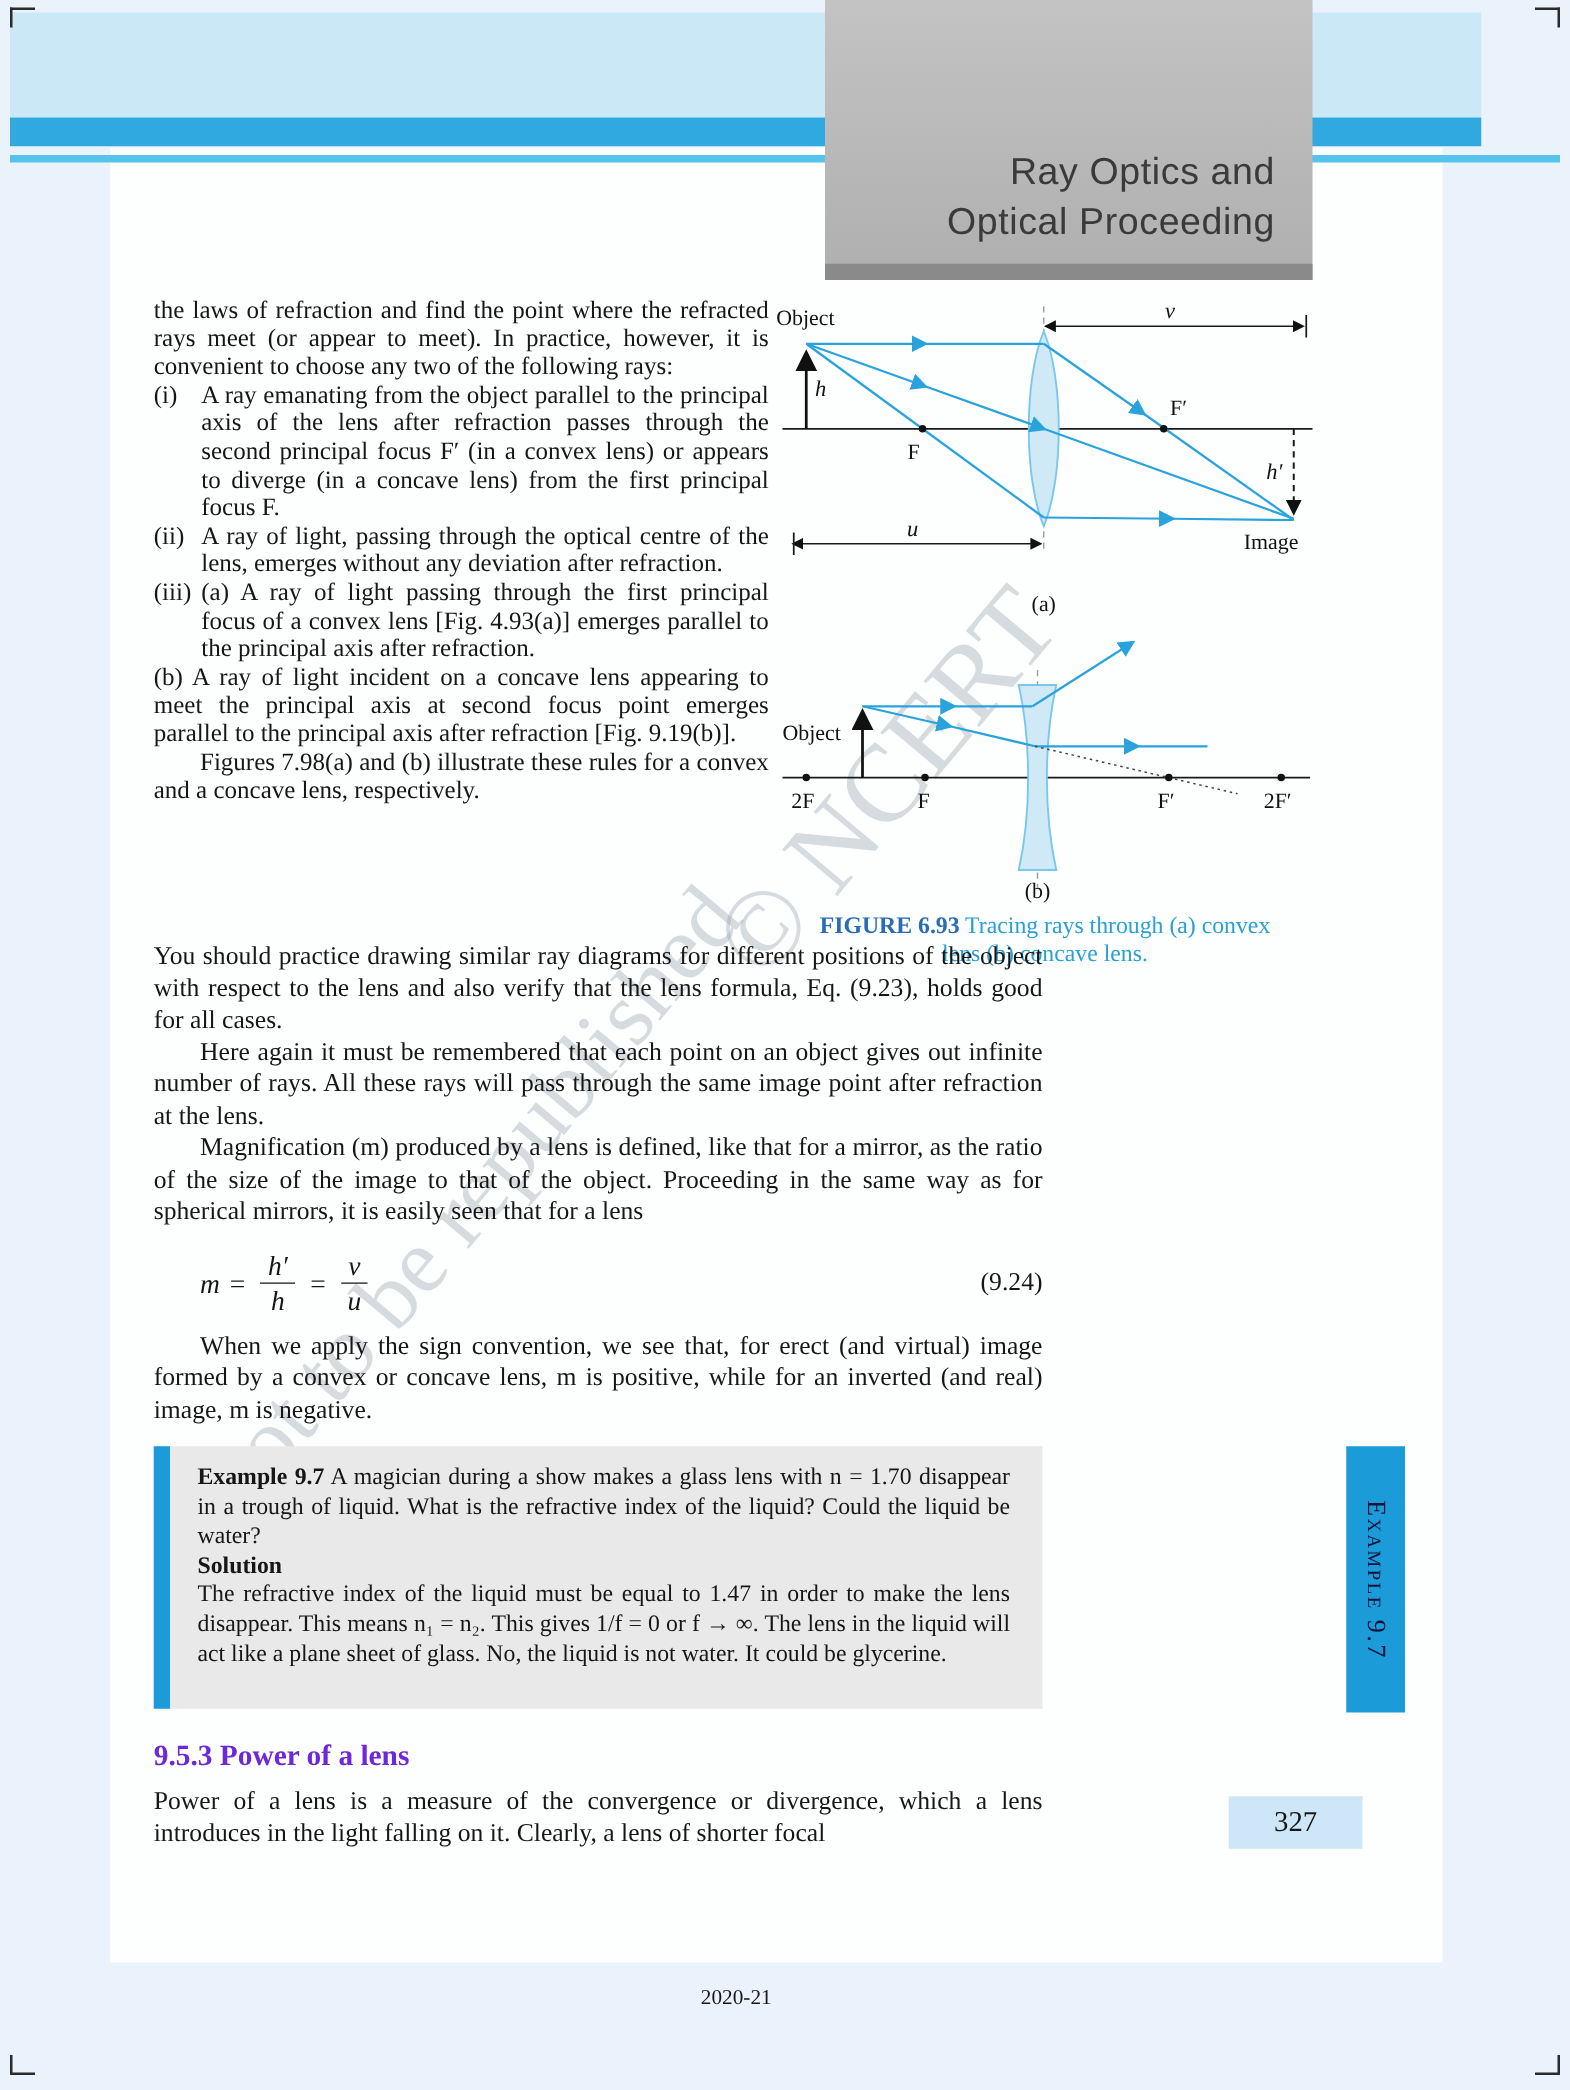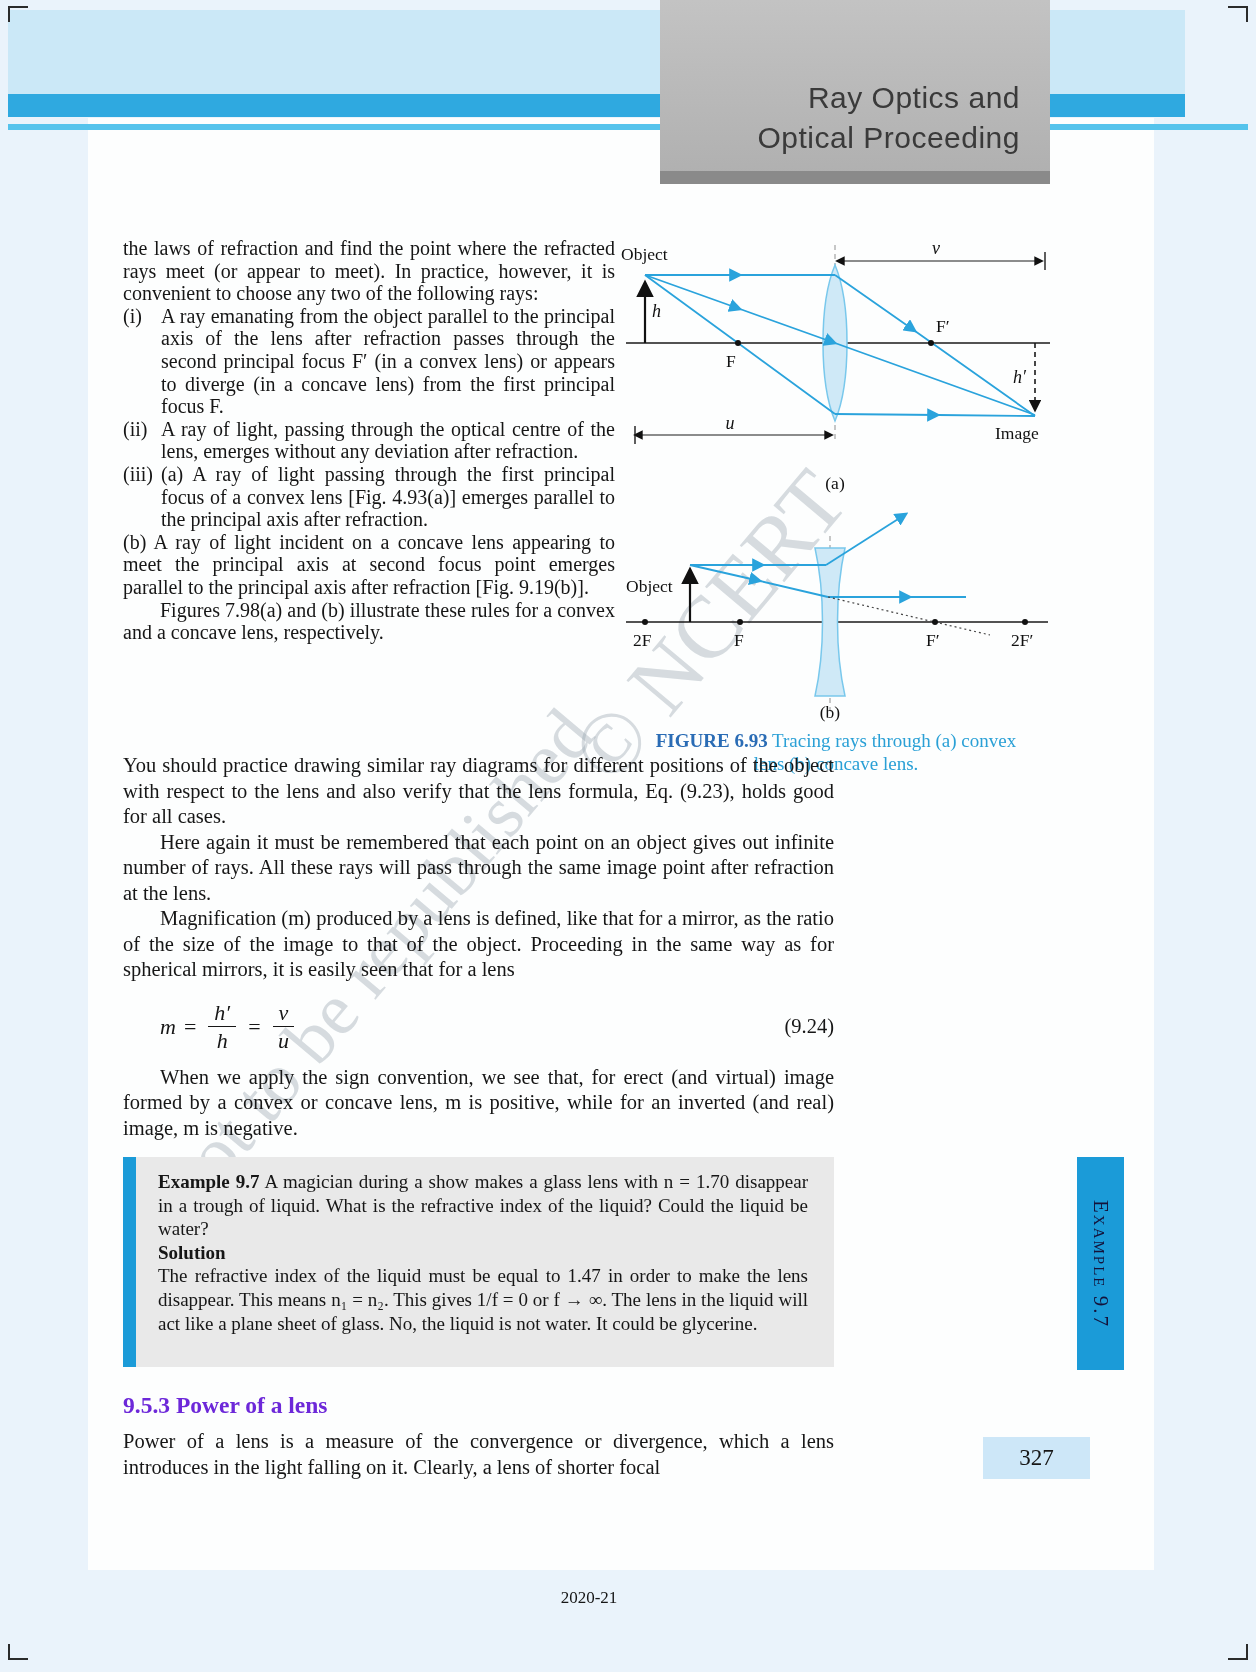--- a/index.html
+++ b/index.html
@@ -7,21 +7,21 @@
   body { font-family:"Liberation Serif", serif; }
 
   .page { position:relative; width:1256px; height:1672px; background:#eaf3fb; overflow:hidden; color:#161616; }
   .panel { position:absolute; left:88px; top:118px; width:1066px; height:1452px; background:#fdfefe; }
 
   
   .band-light { position:absolute; left:8px; top:10px; width:1177px; height:84px; background:#cbe8f7; }
   .band-med   { position:absolute; left:8px; top:94px;  width:1177px; height:23px; background:#2fa9e0; }
   .band-thin  { position:absolute; left:8px; top:124px; width:1240px; height:6px;  background:#55c3ec; }
 
-  .titlebox { position:absolute; left:660px; top:0; width:390px; height:184px;
+  .titlebox { position:absolute; left:660px; top:0; width:390px; height:224px;
               background:linear-gradient(180deg,#c3c3c3,#afafaf); }
   .titlebox .strip { position:absolute; left:0; bottom:0; width:100%; height:13px; background:#8a8a8a; }
   .titlebox .tt { position:absolute; right:30px; bottom:26px; text-align:right;
                   font-family:"Liberation Sans", sans-serif; font-size:30px; line-height:40px;
                   color:#3a3a3a; letter-spacing:.5px; }
 
   
   .corner { position:absolute; width:20px; height:16px; }
   .corner.tl { left:8px;  top:6px;     border-left:2.5px solid #2b2b2b; border-top:2.5px solid #2b2b2b; }
   .corner.tr { right:8px; top:6px;     border-right:2.5px solid #2b2b2b; border-top:2.5px solid #2b2b2b; }

